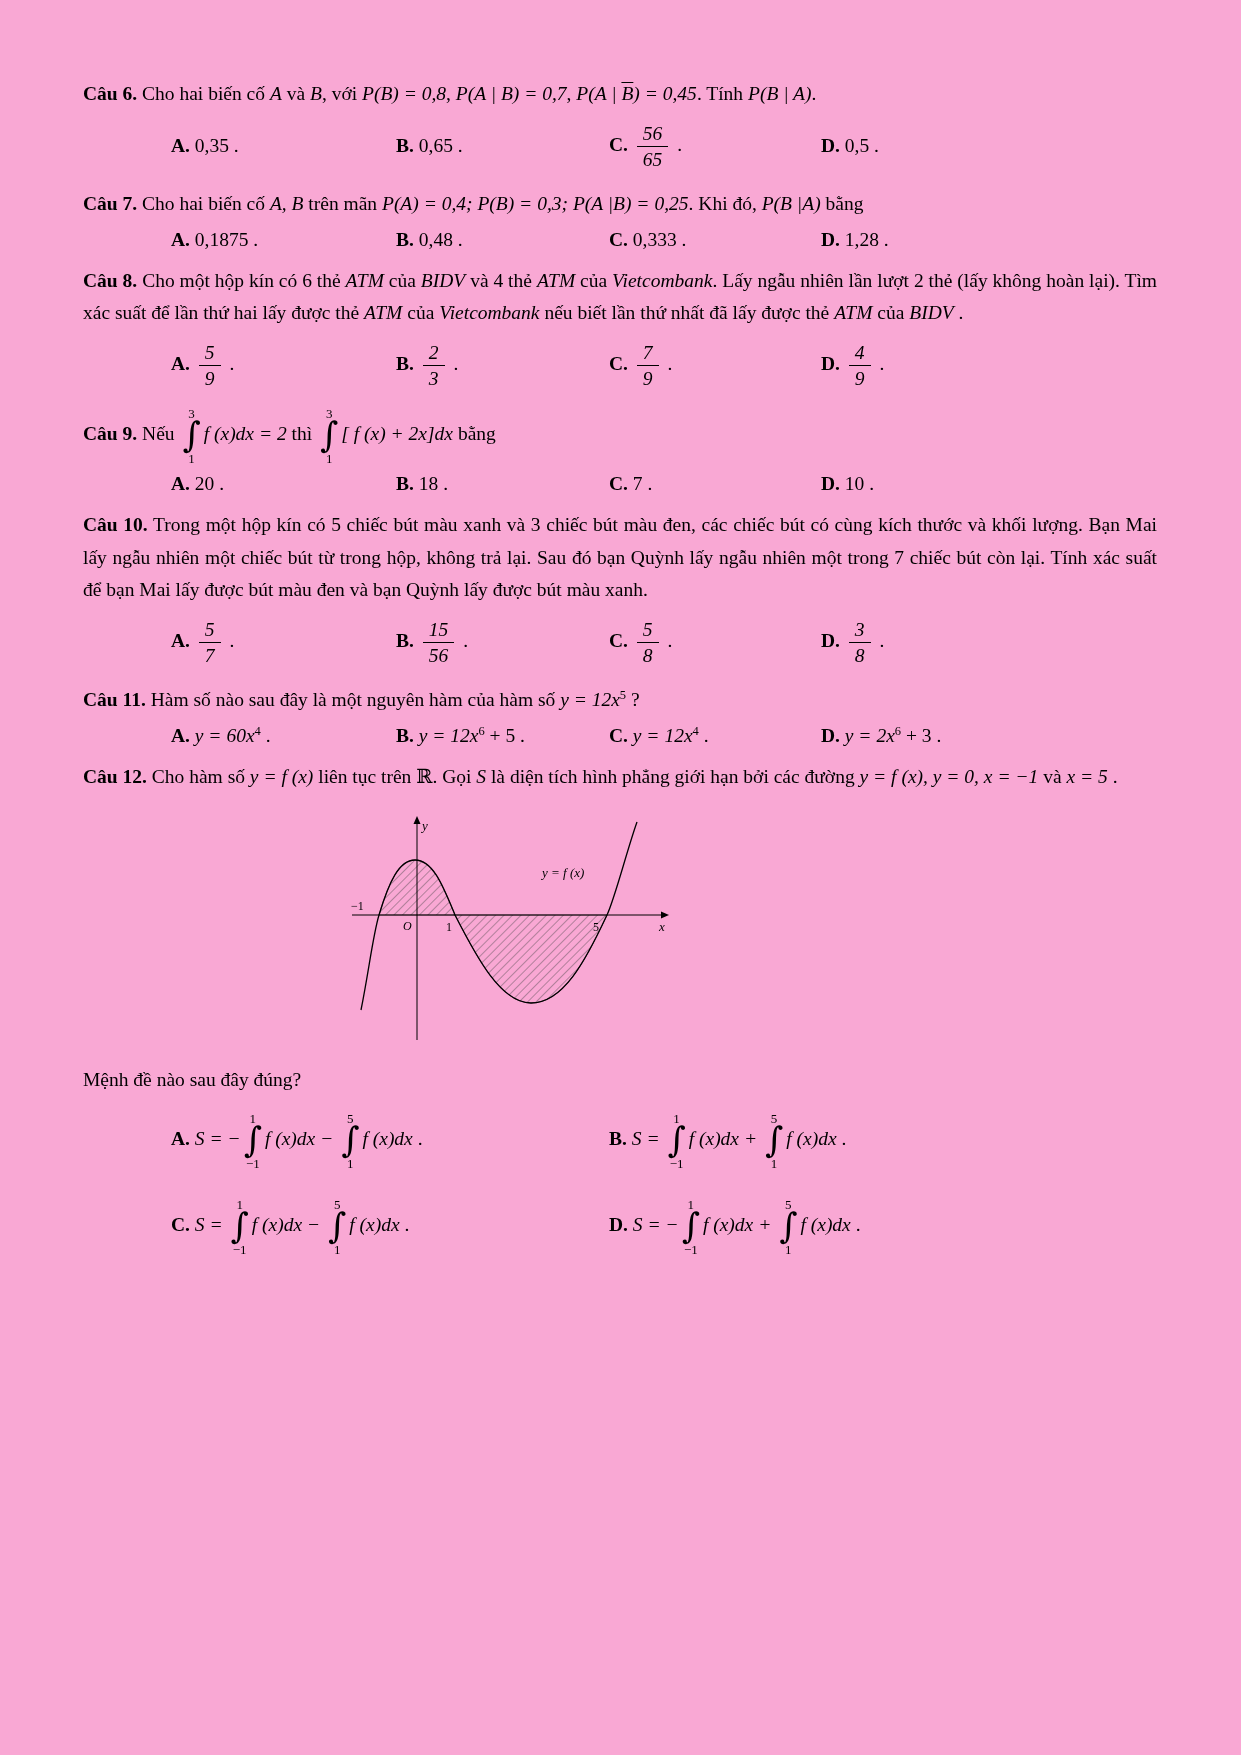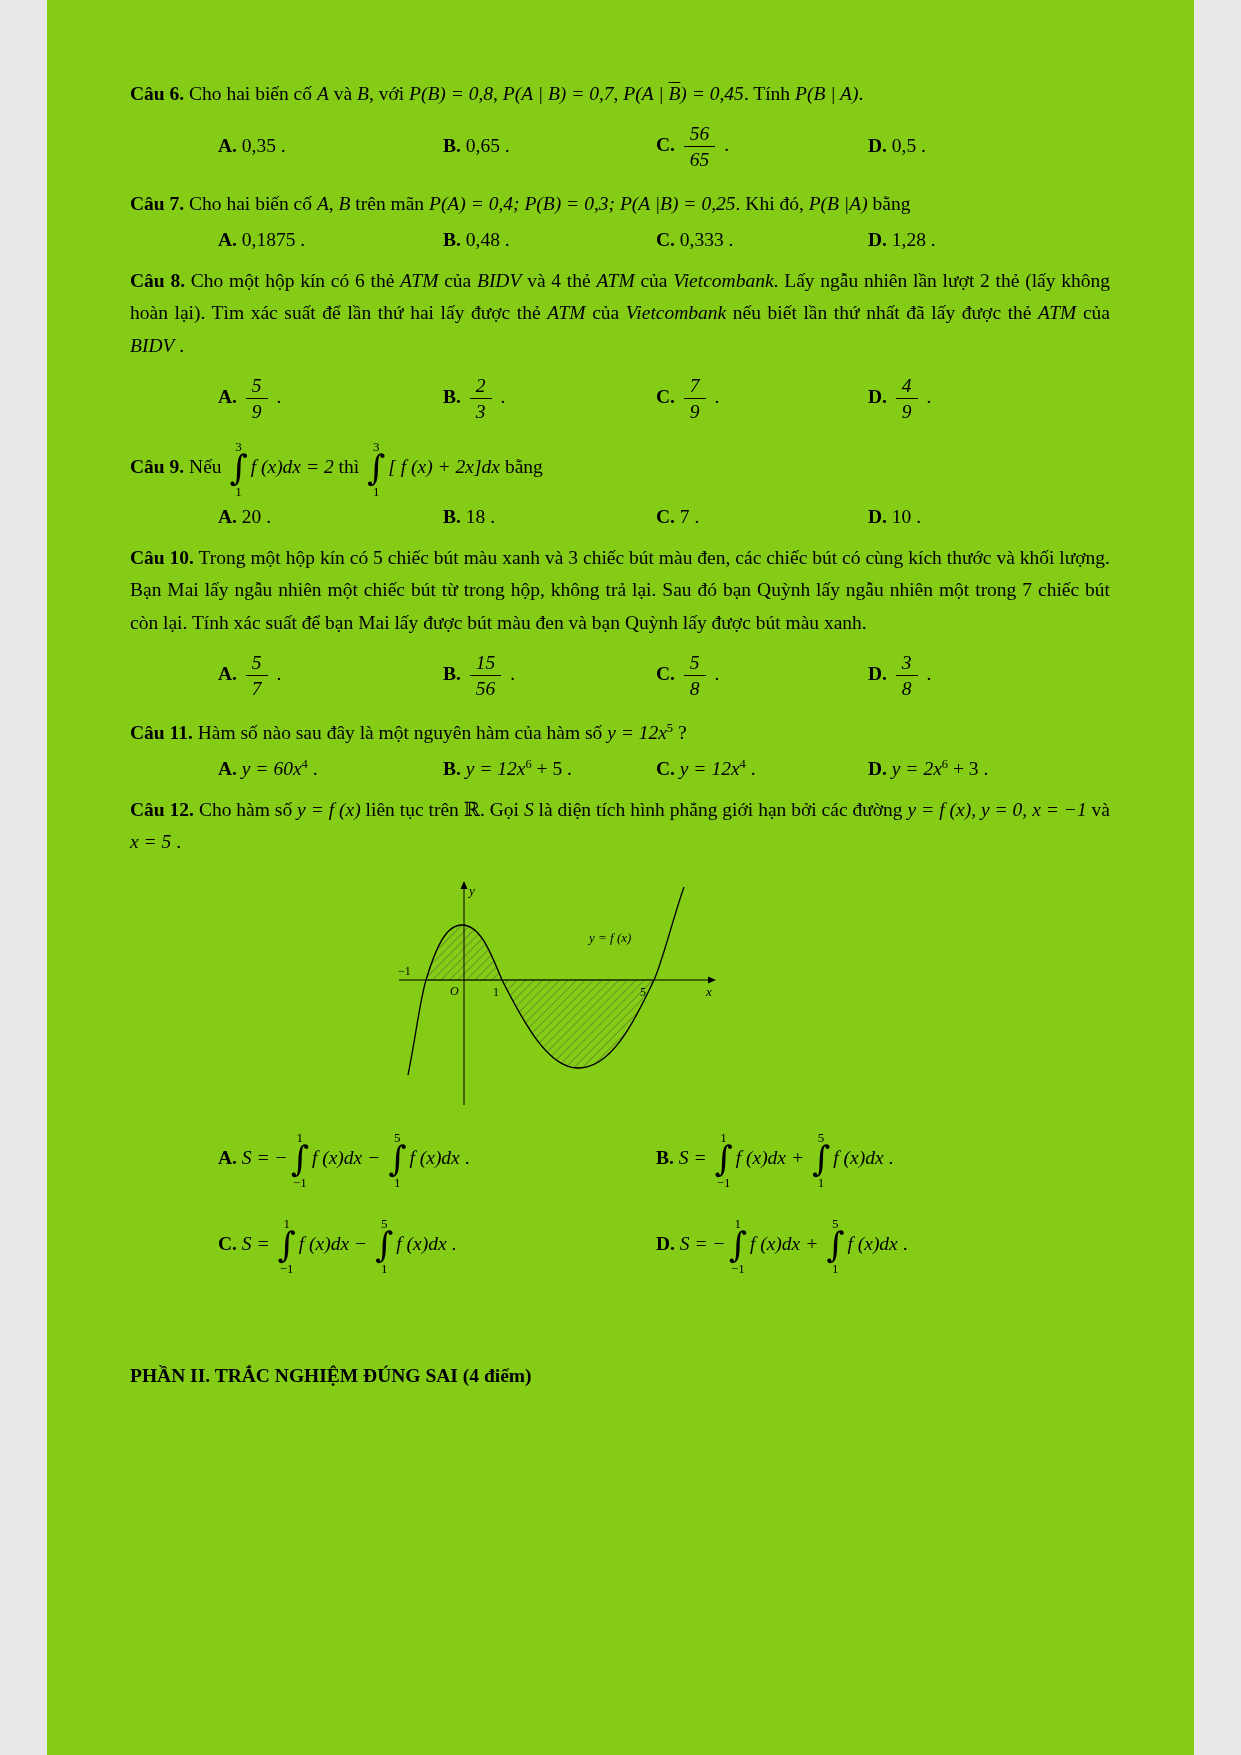--- a/index.html
+++ b/index.html
@@ -1,20 +1,20 @@
 <!DOCTYPE html>
 <html><head>
 <meta charset="utf-8">
 <style>
   html,body{margin:0;padding:0;background:#e8e8e8;}
   .page{
-    width:1147px;min-height:1755px;margin:0 auto;background:#84cc16;
+    width:1241px;min-height:1755px;margin:0 auto;background:#f9a8d4;
     box-sizing:border-box;padding:78px 84px 28px 83px;
     font-family:"Liberation Serif","DejaVu Serif",serif;
-    font-size:19.5px;color:#000;display:flex;flex-direction:column;
+    font-size:19.5px;color:#000;display:flex;flex-direction:row;
   }
   .question{margin:0 0 14px 0;}
   .q-body{margin:0 0 8px 0;text-align:justify;line-height:1.68;}
   .q-num{font-weight:bold;}
   .mi{font-style:italic;}
   .bar{font-style:italic;text-decoration:overline;}
   sup.msup{font-size:12.5px;line-height:0;}
   
   .frac{display:inline-flex;flex-direction:column;text-align:left;
         vertical-align:middle;font-style:italic;line-height:1.18;margin:3px 4px;}
@@ -149,20 +149,21 @@
       <path d="M 24 200 C 32 160 36 125 42 105 C 52 72 62 50 78 50 C 96 50 106 76 118 105 C 140 148 164 193 194 193 C 226 193 248 152 270 105 C 278 88 290 40 300 12" fill="none" stroke="#000" stroke-width="1.3"></path>
       <text class="svgt" x="85" y="20" font-size="13" font-style="italic">y</text>
       <text class="svgt" x="322" y="121" font-size="13" font-style="italic">x</text>
       <text class="svgt" x="66" y="120" font-size="12" font-style="italic">O</text>
       <text class="svgt" x="14" y="100" font-size="12">−1</text>
       <text class="svgt" x="109" y="121" font-size="12">1</text>
       <text class="svgt" x="256" y="121" font-size="12">5</text>
       <text class="svgt" x="205" y="67" font-size="13" font-style="italic">y = f (x)</text>
     </svg>
   </div>
+<p class="q-body"><span>Mệnh đề nào sau đây đúng?</span></p>
         <div class="answers grid2">
           <div class="answer"><b class="a-label">A.</b> <span class="mi">S = −</span><span class="intg">
               <span class="ibound">1</span>
               <span class="isym">∫</span>
               <span class="ibound">−1</span>
             </span><span class="mi">f (x)dx</span><span class="mi"> − </span><span class="intg">
               <span class="ibound">5</span>
               <span class="isym">∫</span>
               <span class="ibound">1</span>
             </span><span class="mi">f (x)dx</span><span> .</span></div>
@@ -189,14 +190,13 @@
               <span class="isym">∫</span>
               <span class="ibound">−1</span>
             </span><span class="mi">f (x)dx</span><span class="mi"> + </span><span class="intg">
               <span class="ibound">5</span>
               <span class="isym">∫</span>
               <span class="ibound">1</span>
             </span><span class="mi">f (x)dx</span><span> .</span></div>
         </div>
       </div>
     </div>
-  <p class="part2">PHẦN II. TRẮC NGHIỆM ĐÚNG SAI (4 điểm)</p>
 </div>
 
 </body></html>

